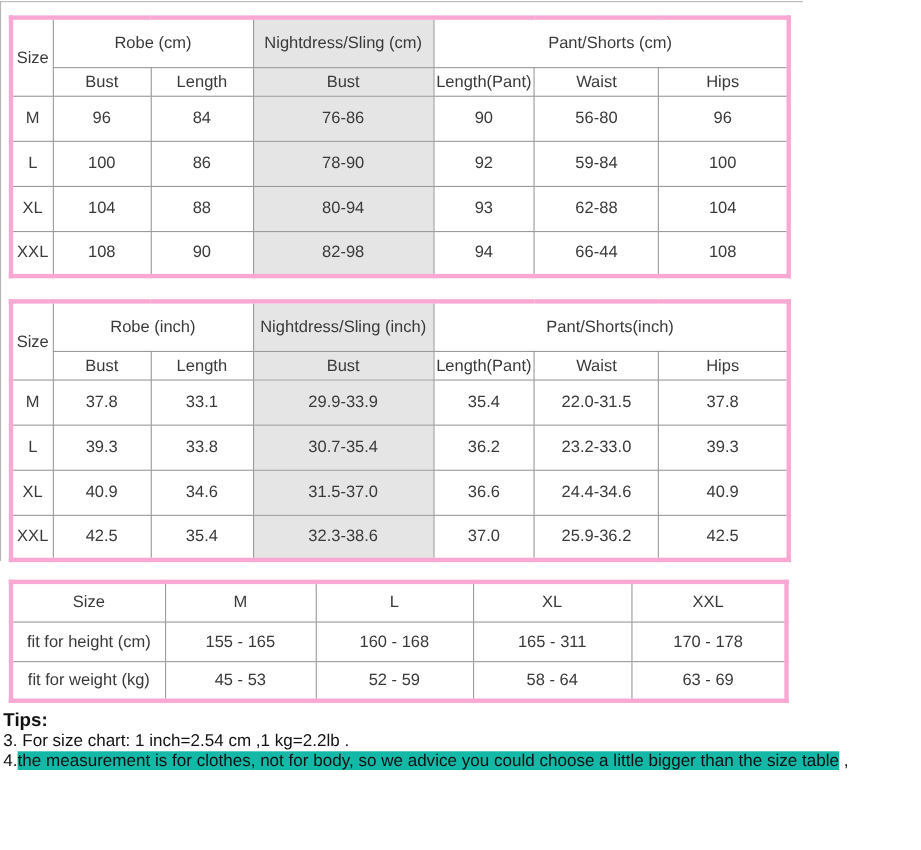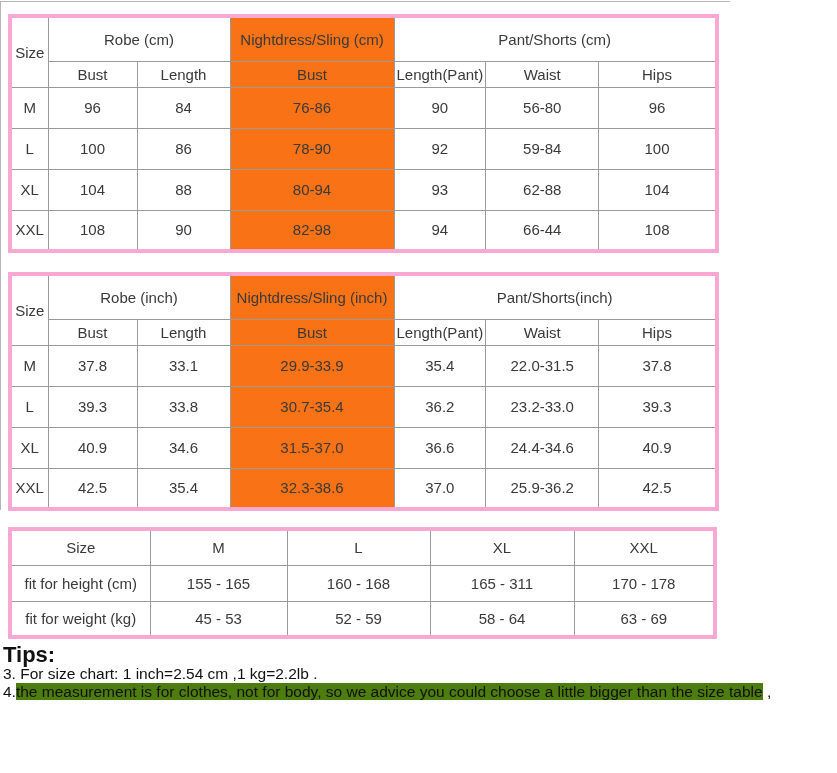--- a/index.html
+++ b/index.html
@@ -19,28 +19,28 @@
   }
   table.t td {
     border:1px solid #9a9a9a;
     text-align:center; vertical-align:middle;
     font-size:15px; color:#3a3a3a; padding:0 2px;
     overflow:hidden; white-space:nowrap;
   }
   table.sizes tr.h1 { height:45px; }
   table.sizes tr.h2 { height:26px;padding-left:28px; }
   table.sizes tr.d  { height:41px; }
-  .shade { background:#f97316; }
+  .shade { background:#e5e5e5; }
 
   table.fit tr { height:36px; }
 
   .tips { position:absolute; left:3px; top:645px; color:#111; }
-  .tips .title { font-weight:bold; font-size:22px; line-height:20px; margin:0; }
+  .tips .title { font-weight:bold; font-size:17px; line-height:20px; margin:0; }
   .tips p { margin:0; font-size:15.5px; line-height:17.5px; white-space:nowrap; }
-  .hl { background:#4d7c0f; }
+  .hl { background:#14b8a6; }
 </style>
 </head>
 <body>
 
 <div class="edge-top"></div>
 <div class="edge-left"></div>
 
 <table class="t sizes" style="top:14px">
   <colgroup>
     <col style="width:38px">

